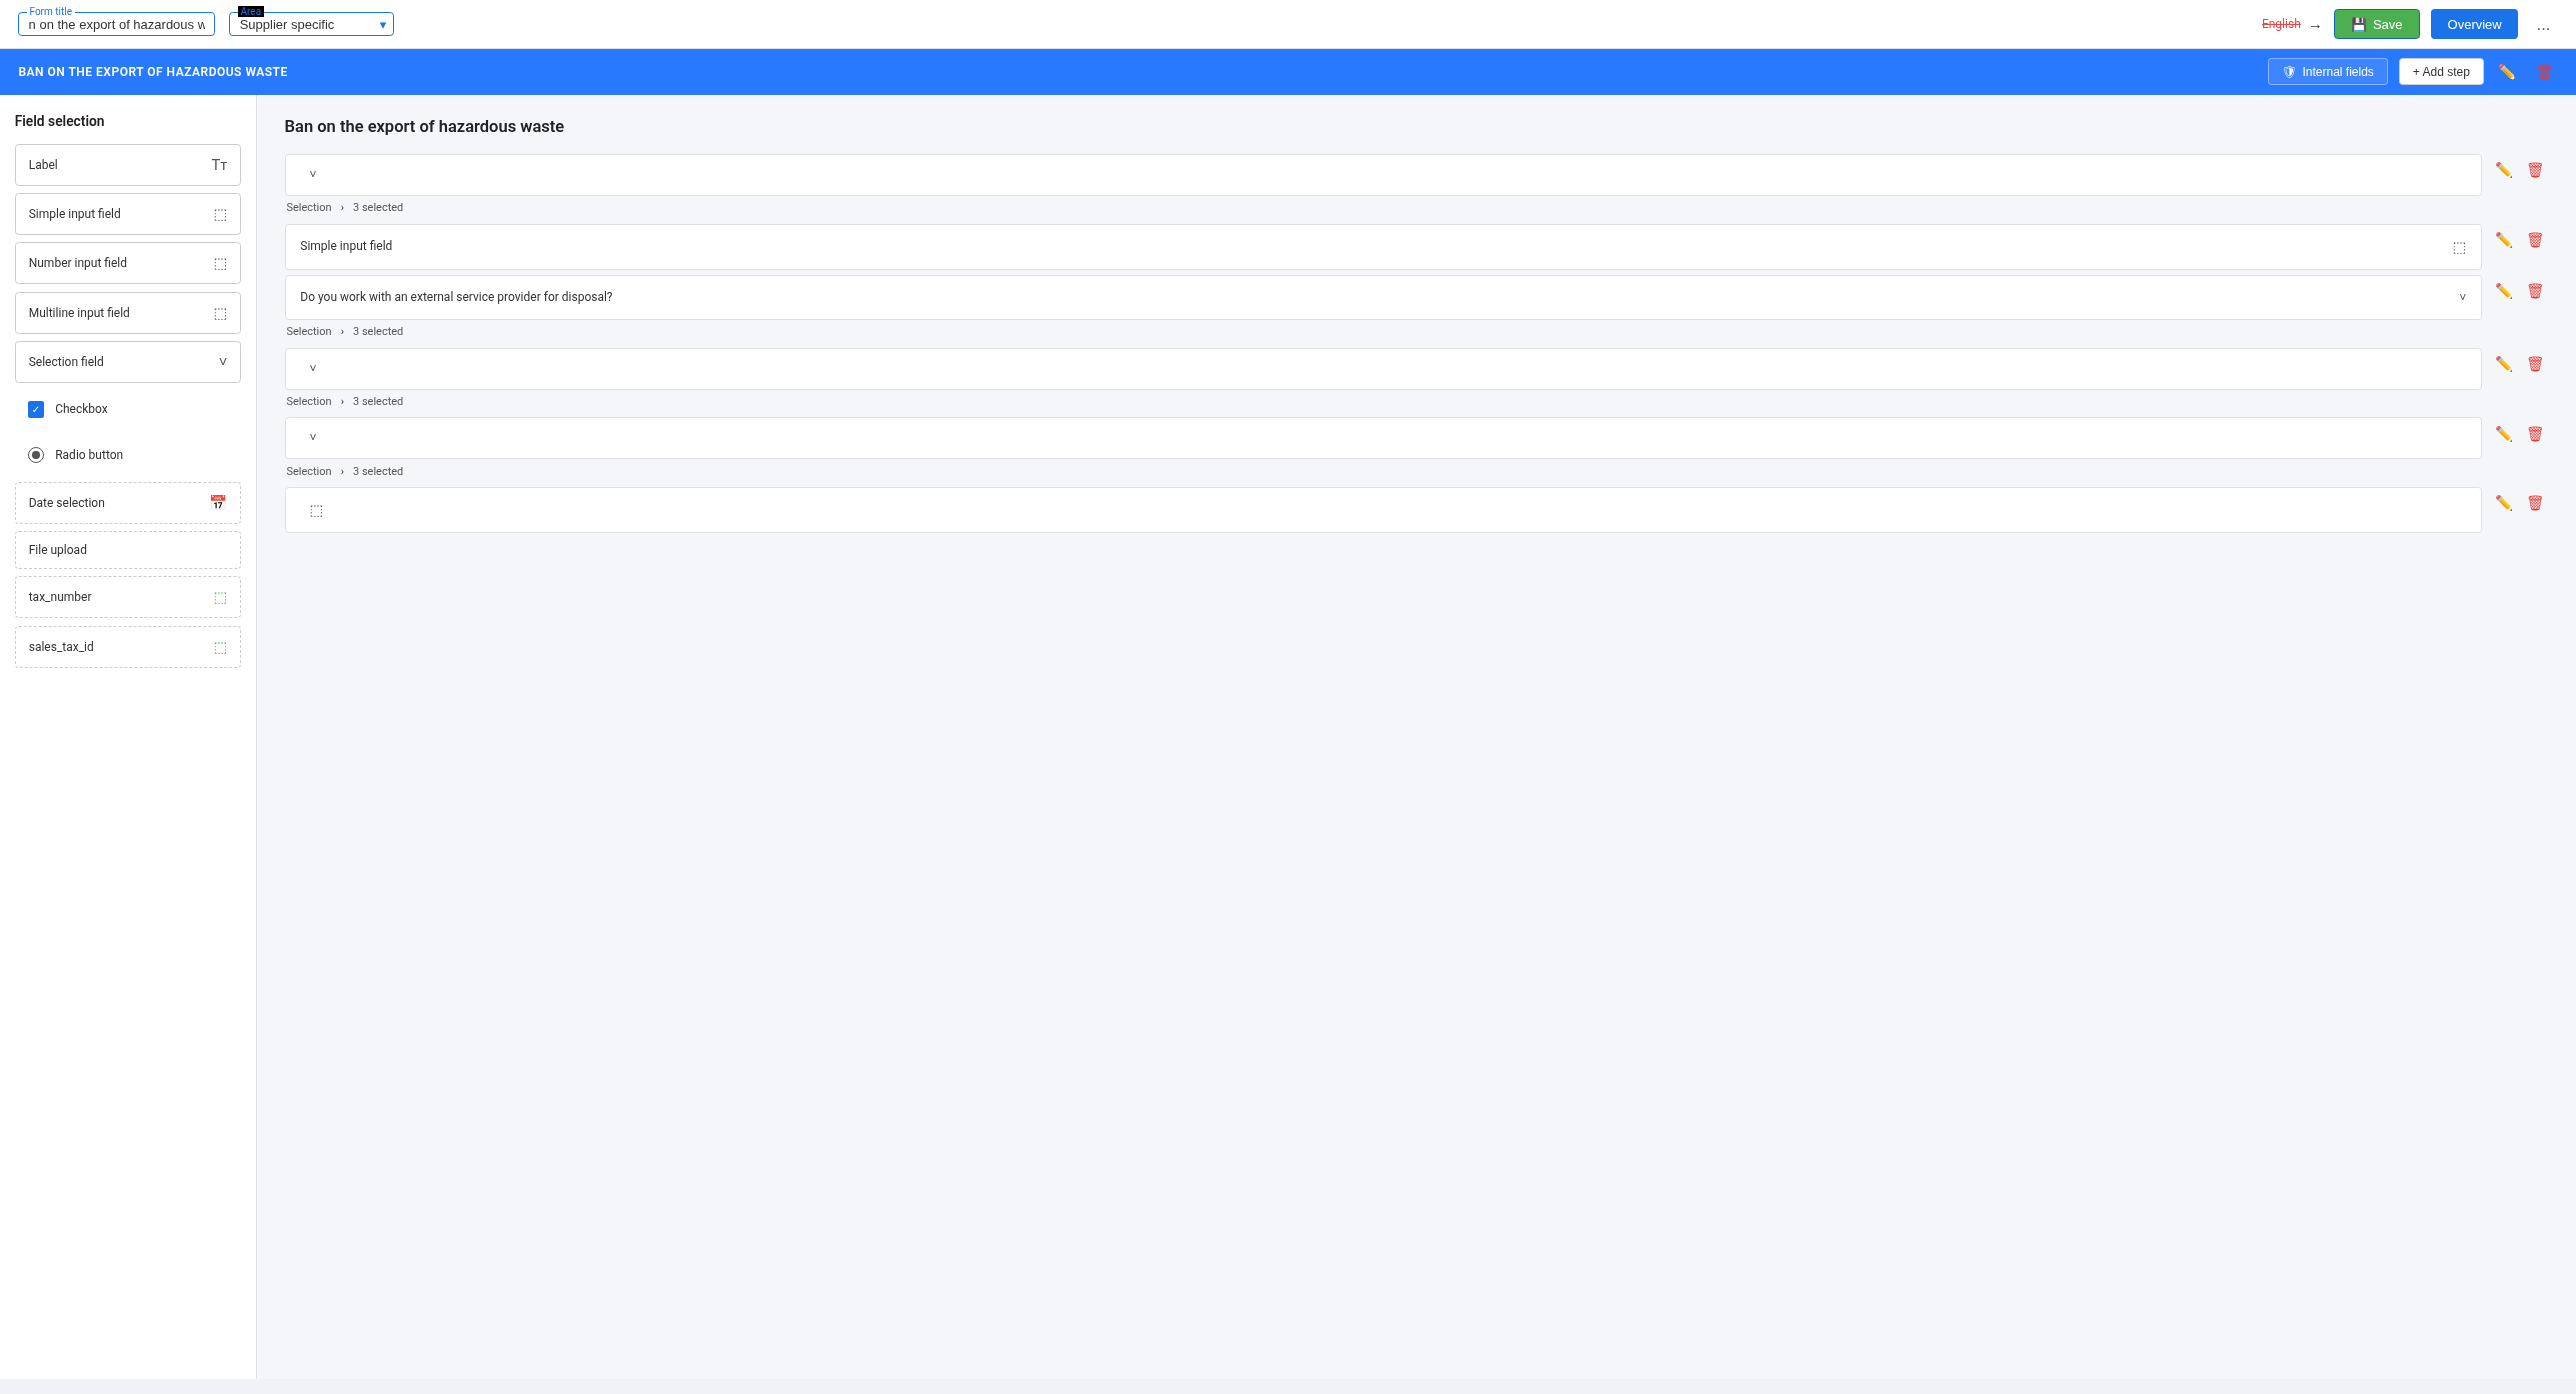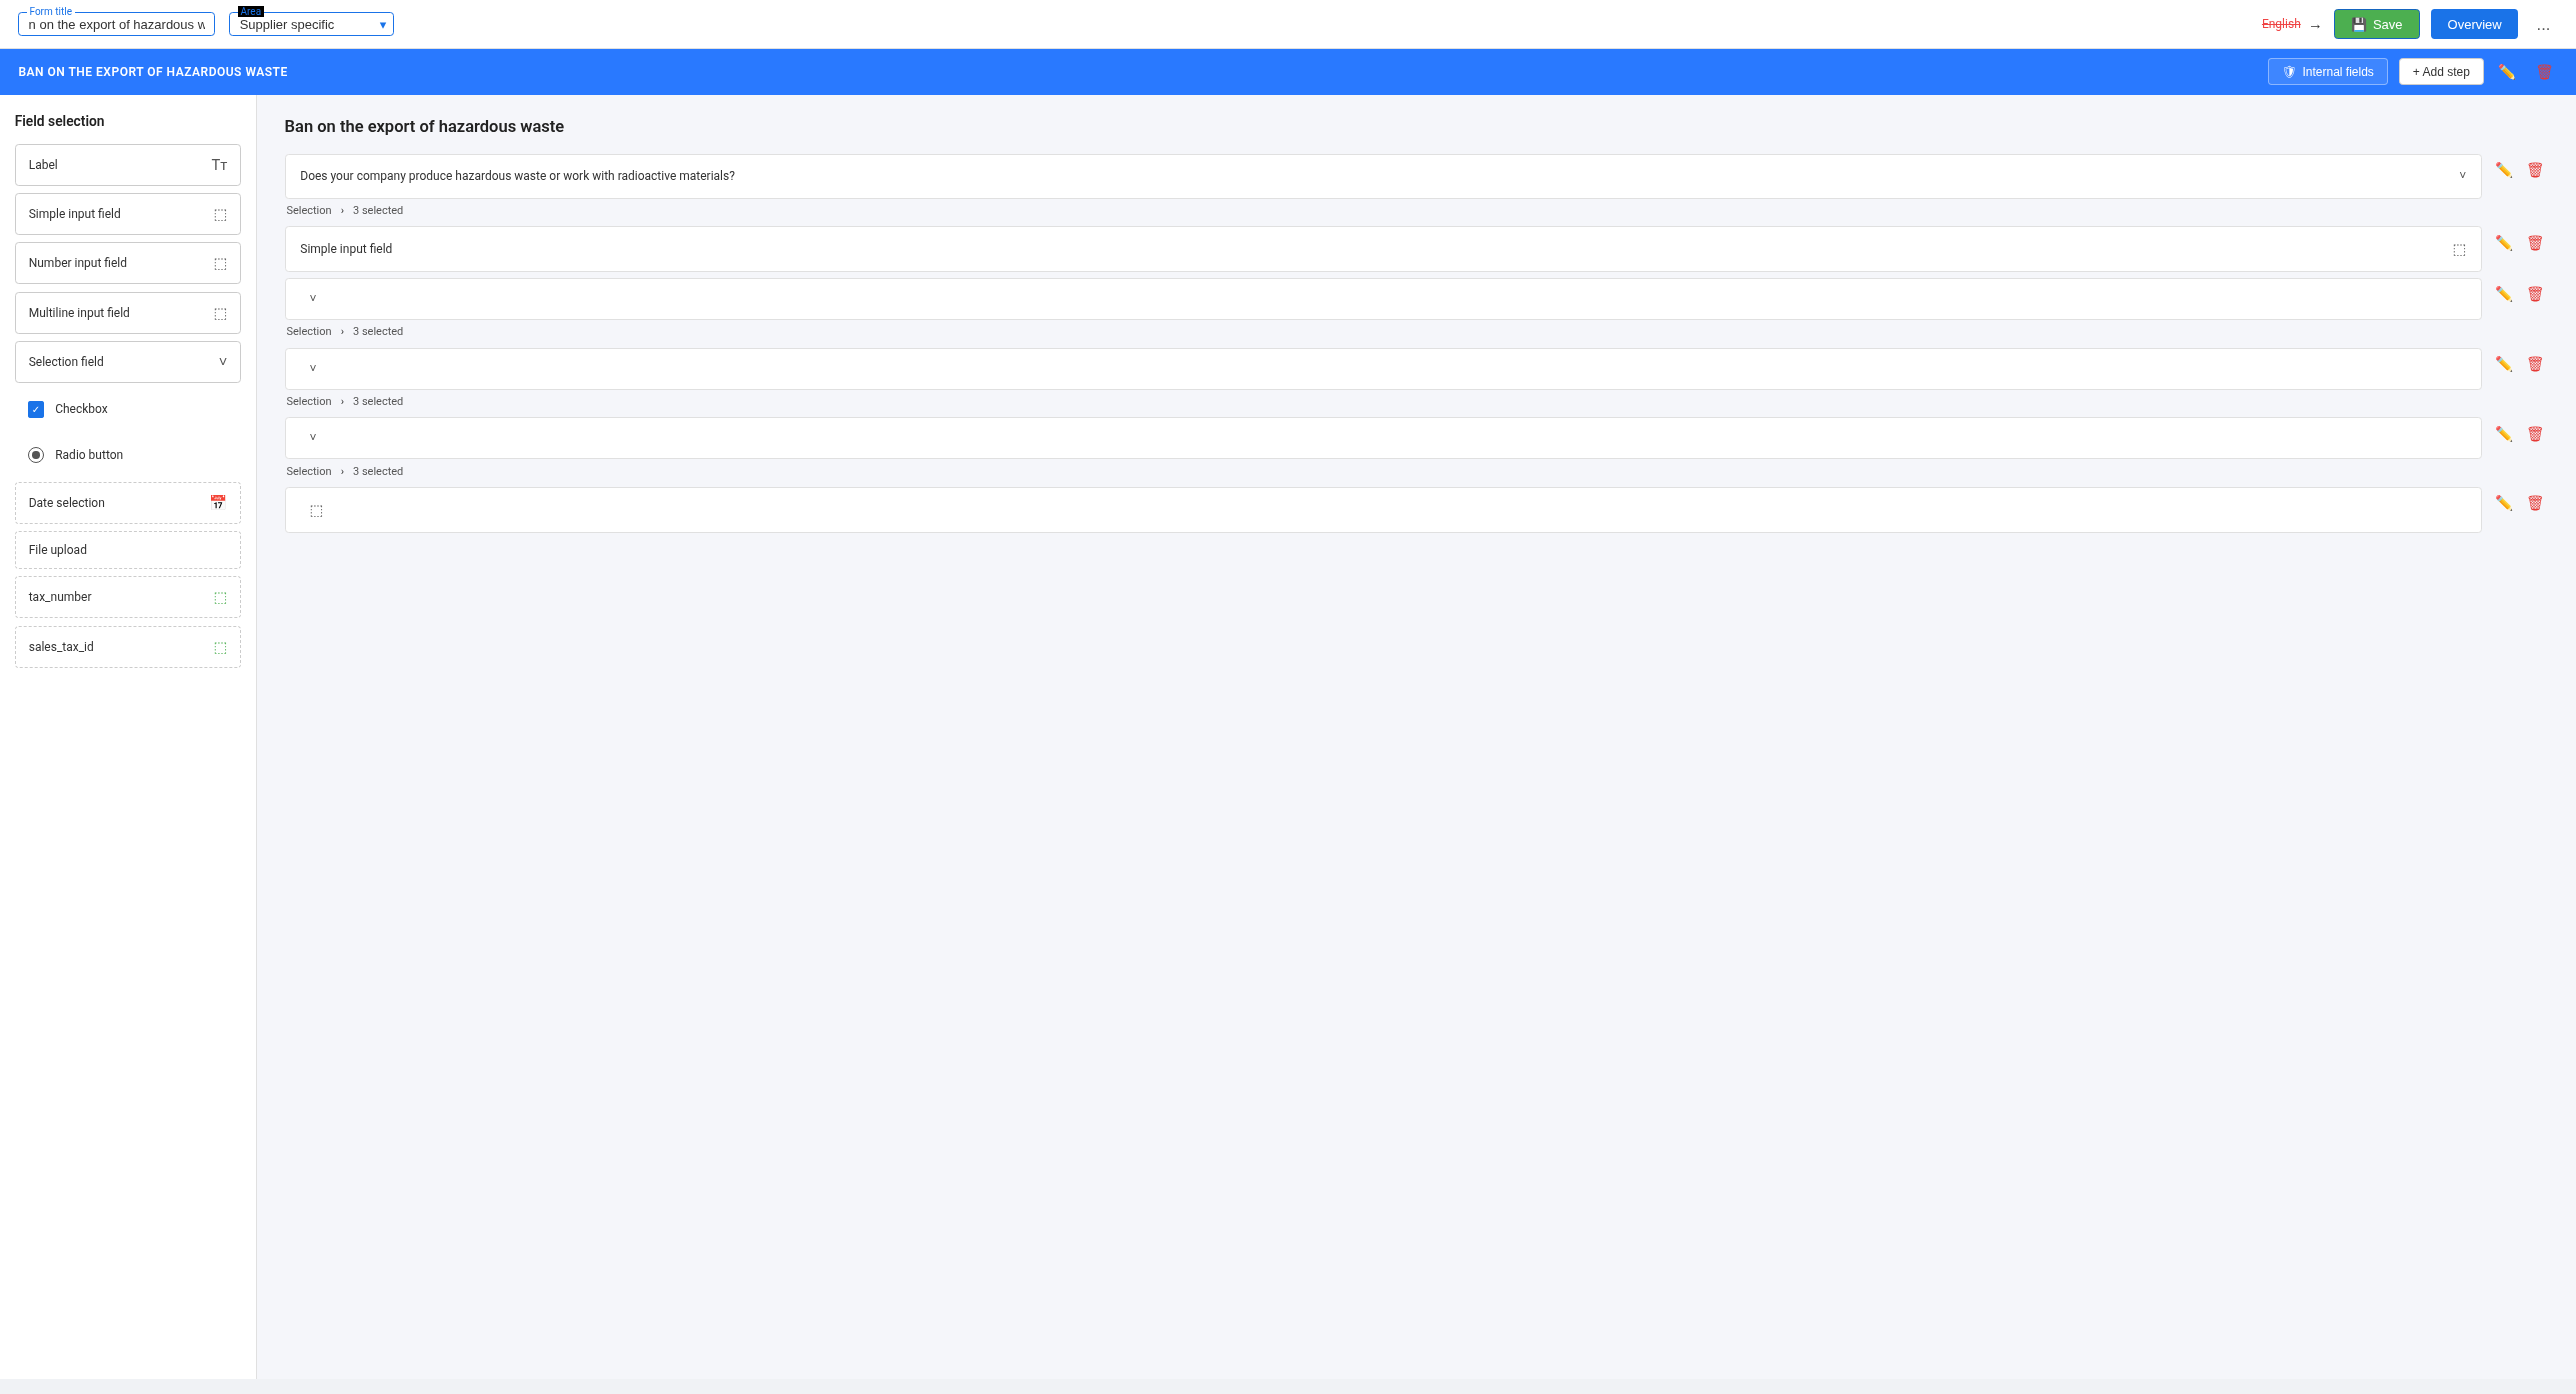--- a/index.html
+++ b/index.html
@@ -495,21 +495,20 @@
       <span class="item-label">sales_tax_id</span>
       <span class="item-icon" style="color:#4caf50;">⬚</span>
     </div>
   </div>
 
   <div class="form-canvas">
     <h2>Ban on the export of hazardous waste</h2>
 
     <div class="form-question-row">
       <div class="form-question-card">
-        <span class="q-text">Does your company produce hazardous waste or work with radioactive materials?</span>
         <span class="q-chevron">˅</span>
       </div>
       <div class="row-actions">
         <button class="row-edit-btn">✏️</button>
         <button class="row-delete-btn">🗑</button>
       </div>
     </div>
     <div class="selection-info">
       <span>Selection</span>
       <span class="chevron-right">›</span>
@@ -522,20 +521,21 @@
         <span class="q-icon">⬚</span>
       </div>
       <div class="row-actions">
         <button class="row-edit-btn">✏️</button>
         <button class="row-delete-btn">🗑</button>
       </div>
     </div>
 
     <div class="form-question-row">
       <div class="form-question-card">
+        <span class="q-text">Do you work with an external service provider for disposal?</span>
         <span class="q-chevron">˅</span>
       </div>
       <div class="row-actions">
         <button class="row-edit-btn">✏️</button>
         <button class="row-delete-btn">🗑</button>
       </div>
     </div>
     <div class="selection-info">
       <span>Selection</span>
       <span class="chevron-right">›</span>

